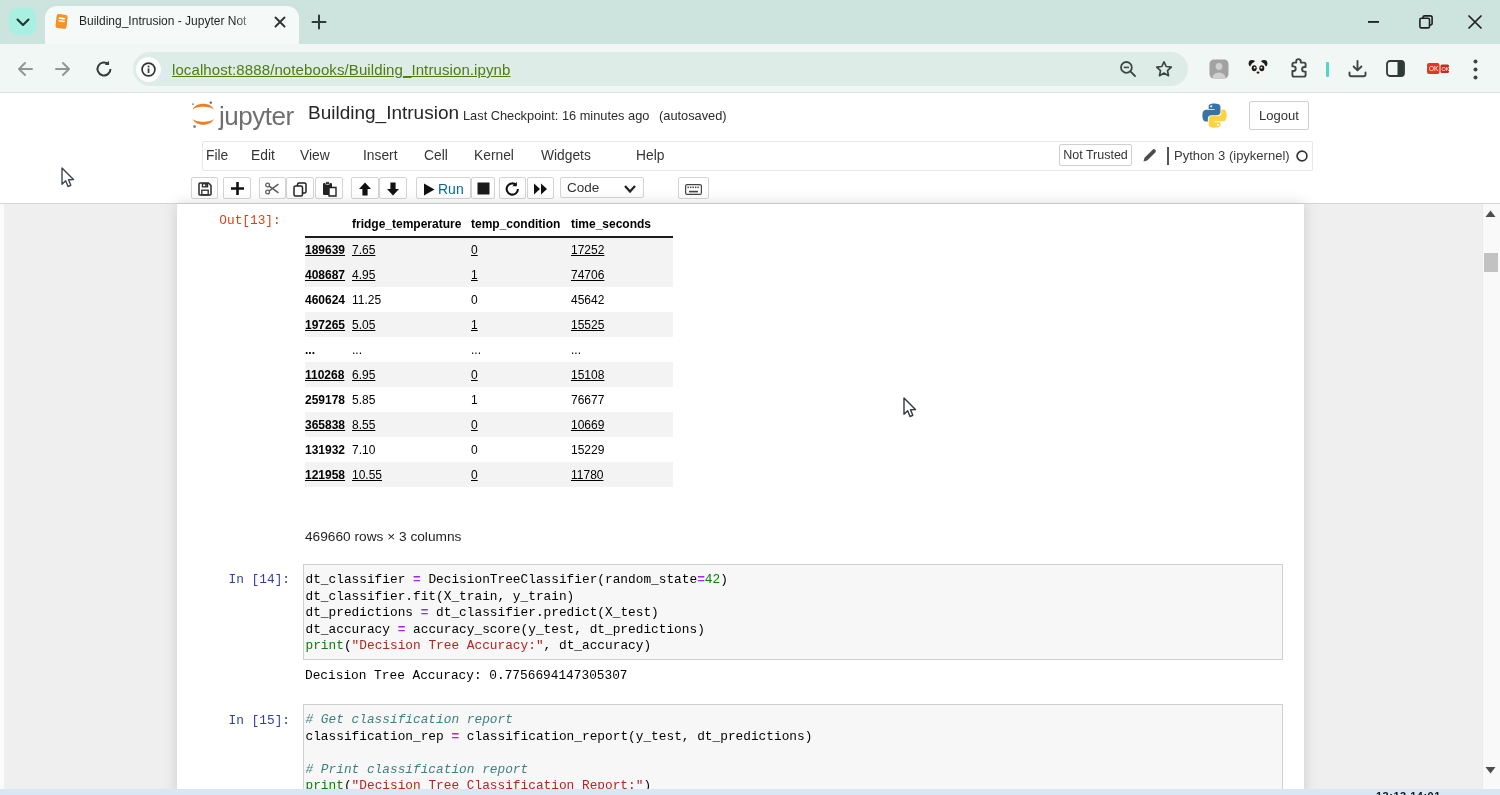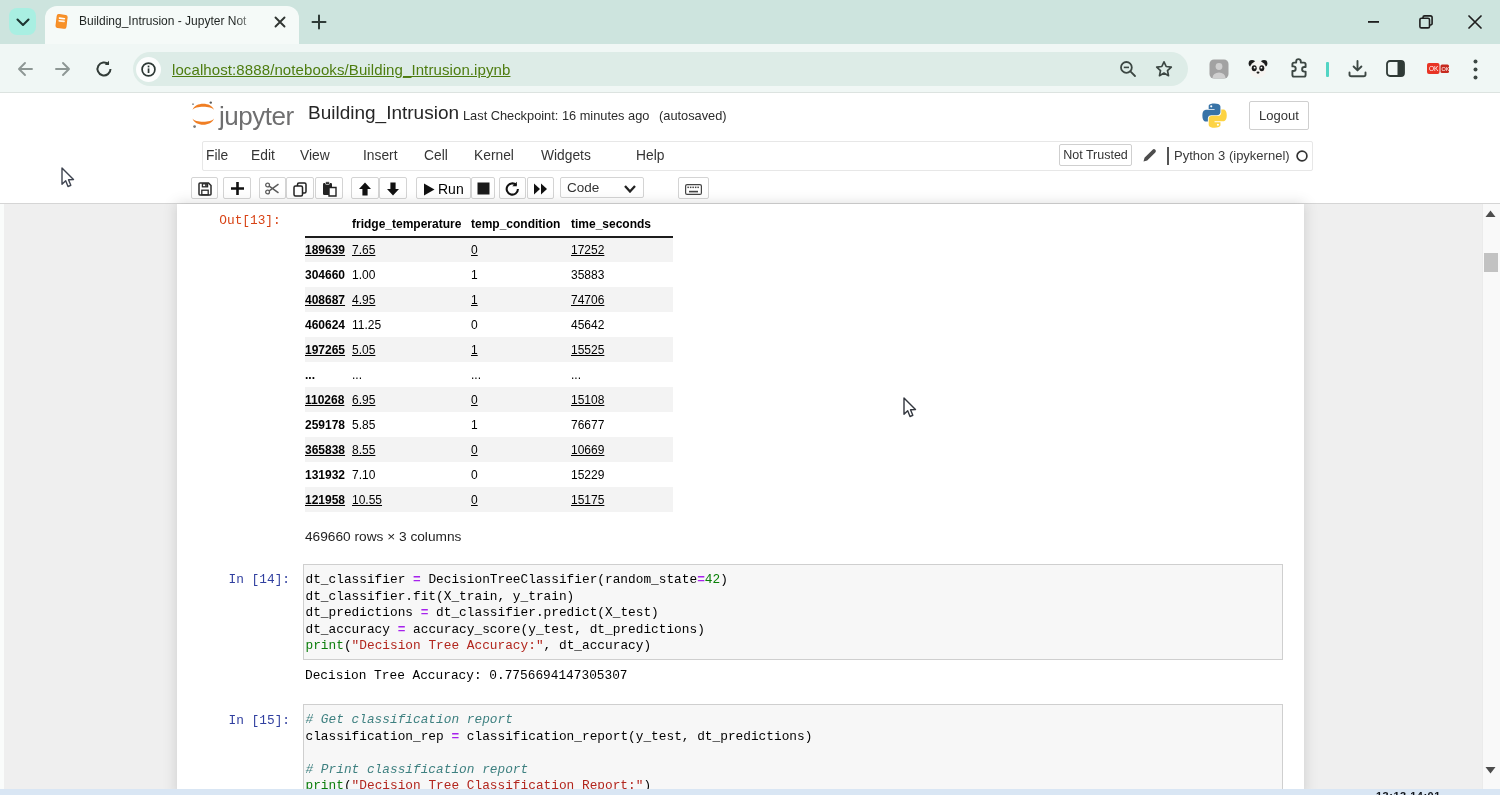--- a/index.html
+++ b/index.html
@@ -257,21 +257,21 @@
     </div>
 <div class="tbtn" style="left:379px;width:28px">
       <svg style="margin:3px auto" width="14" height="16" viewBox="0 0 14 16">
         <path d="M7 14.5 L13 8 H9.6 V1.5 H4.4 V8 H1 Z" fill="#111"></path>
       </svg>
     </div>
 <div class="tbtn" style="left:416px;width:55px">
       <svg style="position:absolute;left:6px;top:5px" width="12" height="13" viewBox="0 0 12 13">
         <path d="M1 0.5 L11.5 6.5 L1 12.5 Z" fill="#111"></path>
       </svg>
-      <span style="position:absolute;left:21px;top:3px;font-size:14px;color:#000000">Run</span>
+      <span style="position:absolute;left:21px;top:3px;font-size:14px;color:#0369a1">Run</span>
     </div>
 <div class="tbtn" style="left:471px;width:24px">
       <svg style="margin:4px auto" width="13" height="13" viewBox="0 0 13 13">
         <rect x="0.5" y="0.5" width="12" height="12" fill="#1a1a1a"></rect>
       </svg>
     </div>
 <div class="tbtn" style="left:499px;width:27px">
       <svg style="margin:3px auto" width="15" height="16" viewBox="0 0 16 16">
         <path d="M13.8 8 a6 6 0 1 1 -1.8-4.3" fill="none" stroke="#111" stroke-width="2.2"></path>
         <path d="M12.6 0.3 V5 H7.8 Z" fill="#111"></path>
@@ -319,27 +319,20 @@
         </tr>
       </thead>
 <tbody>
 <tr class="g">
           <th>189639</th>
           <td>7.65</td>
           <td>0</td>
           <td>17252</td>
           <td></td>
         </tr>
-<tr>
-          <th>304660</th>
-          <td>1.00</td>
-          <td>1</td>
-          <td>35883</td>
-          <td></td>
-        </tr>
 <tr class="g">
           <th>408687</th>
           <td>4.95</td>
           <td>1</td>
           <td>74706</td>
           <td></td>
         </tr>
 <tr>
           <th>460624</th>
           <td>11.25</td>
@@ -386,21 +379,21 @@
           <th>131932</th>
           <td>7.10</td>
           <td>0</td>
           <td>15229</td>
           <td></td>
         </tr>
 <tr class="g">
           <th>121958</th>
           <td>10.55</td>
           <td>0</td>
-          <td>15175</td>
+          <td>11780</td>
           <td></td>
         </tr>
 </tbody>
 </table>
 <div id="rowsinfo" class="abs">469660 rows × 3 columns</div>
 
 <div id="inlabel14" class="abs mono">In [14]:</div>
 <div id="cell14" class="abs cellbox"></div>
 <div class="code mono" style="top:572px">dt_classifier <span class="op">=</span> DecisionTreeClassifier(random_state<span class="op">=</span><span class="num">42</span>)
 dt_classifier.fit(X_train, y_train)

